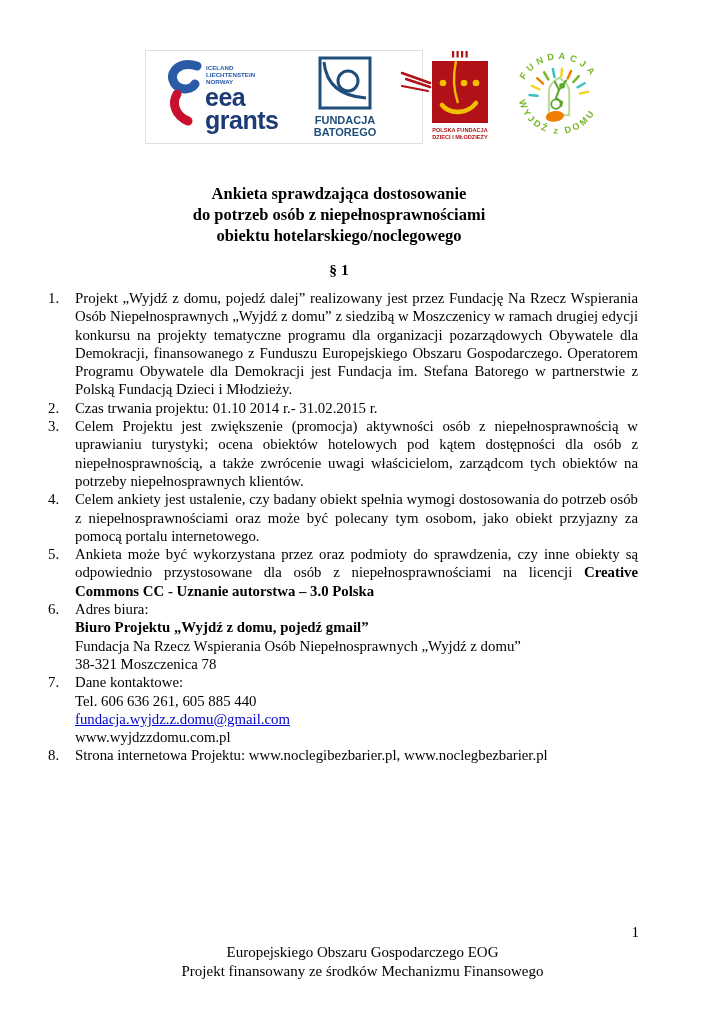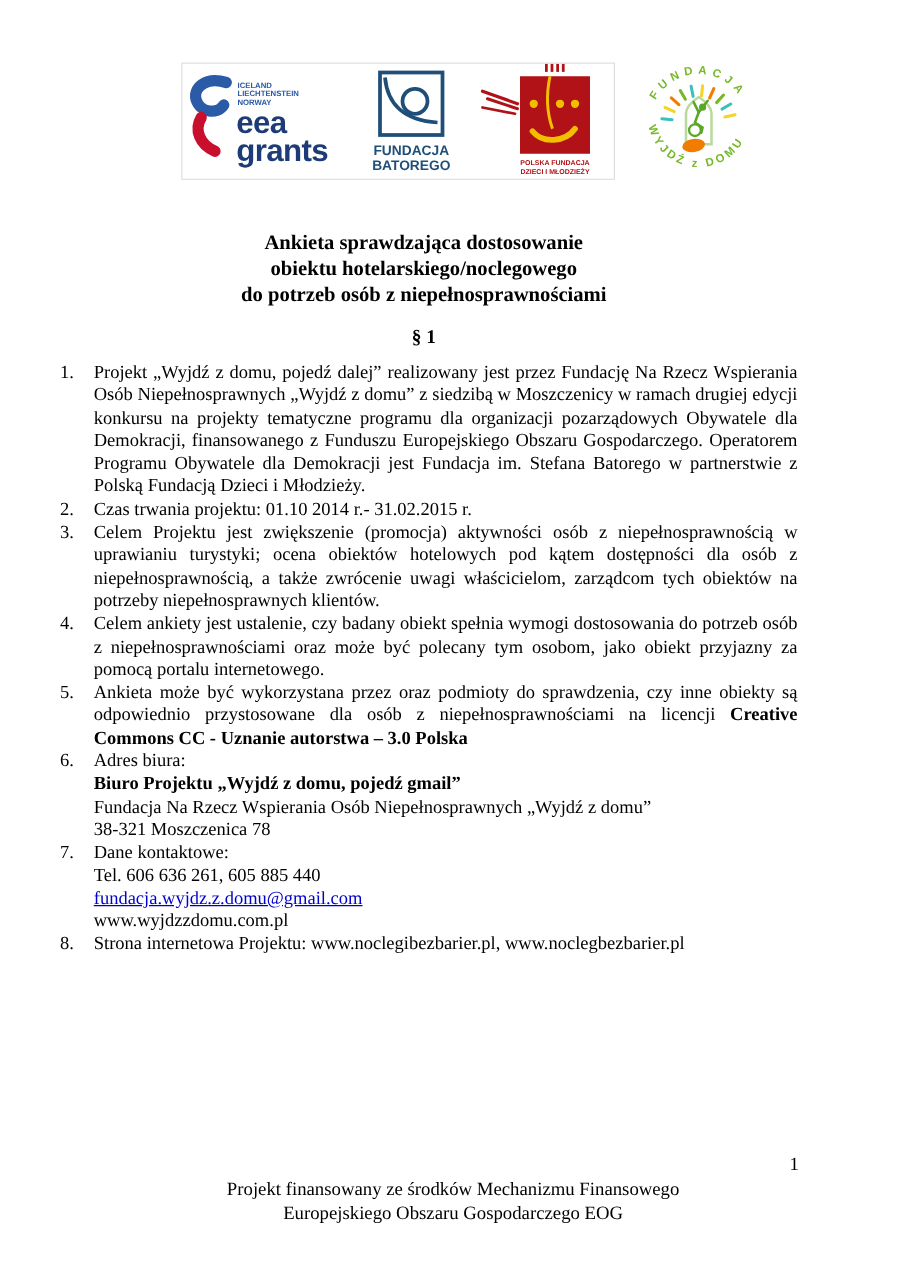--- a/index.html
+++ b/index.html
@@ -7,24 +7,24 @@
     position:relative;
     width:725px;height:1024px;
     background:#ffffff;
     font-family:"Liberation Serif", serif;
     color:#000;
     overflow:hidden;
     margin:0 auto;
   }
   
   .logo-box{
-    position:absolute;left:145px;top:50px;width:347px;height:94px;
+    position:absolute;left:145px;top:50px;width:278px;height:94px;
     border:1px solid var(--border,#e0e0e0);
     display:flex;align-items:center;justify-content:space-between;
-    padding:0 4px;box-sizing:border-box;background:#fff;
+    padding:0 20px;box-sizing:border-box;background:#fff;
   }
   .logo-cell{display:flex;align-items:center;justify-content:center;}
   .logo-wyjdz{position:absolute;left:510px;top:48px;width:98px;height:100px;}
   svg text{font-family:"Liberation Sans", sans-serif;}
   
   .doc{padding:183px 87px 0 40px;}
   .title{
     text-align:center;font-weight:bold;
     font-size:16.5px;line-height:21px;
   }
@@ -129,22 +129,22 @@
       <text font-size="9" font-weight="bold" letter-spacing="2.5" fill="var(--wyjdz-green)">
         <textPath href="#arcBot" startOffset="8">WYJDŹ z DOMU</textPath>
       </text>
     </svg>
   </div>
 
   <div class="doc">
 
     <div class="title">
       <div>Ankieta sprawdzająca dostosowanie</div>
+      <div>do potrzeb osób z niepełnosprawnościami</div>
       <div>obiektu hotelarskiego/noclegowego</div>
-      <div>do potrzeb osób z niepełnosprawnościami</div>
     </div>
 
     <div class="section-head">
       <div>§ 1</div>
     </div>
 
     <ol class="list">
       <li class="item">
         <span class="num">1.</span>
         <div class="body j">Projekt „Wyjdź z domu, pojedź dalej” realizowany jest przez Fundację Na Rzecz Wspierania Osób Niepełnosprawnych „Wyjdź z domu” z siedzibą w Moszczenicy w ramach drugiej edycji konkursu na projekty tematyczne programu dla organizacji pozarządowych Obywatele dla Demokracji, finansowanego z Funduszu Europejskiego Obszaru Gospodarczego. Operatorem Programu Obywatele dla Demokracji jest Fundacja im. Stefana Batorego w partnerstwie z Polską Fundacją Dzieci i Młodzieży.</div>
@@ -188,17 +188,17 @@
       </li>
       <li class="item">
         <span class="num">8.</span>
         <div class="body">Strona internetowa Projektu: www.noclegibezbarier.pl, www.noclegbezbarier.pl</div>
       </li>
     </ol>
   </div>
 
   <div class="pageno">1</div>
   <div class="footer">
+    <div>Europejskiego Obszaru Gospodarczego EOG</div>
     <div>Projekt finansowany ze środków Mechanizmu Finansowego</div>
-    <div>Europejskiego Obszaru Gospodarczego EOG</div>
   </div>
 
 </div>
 
 </body></html>

